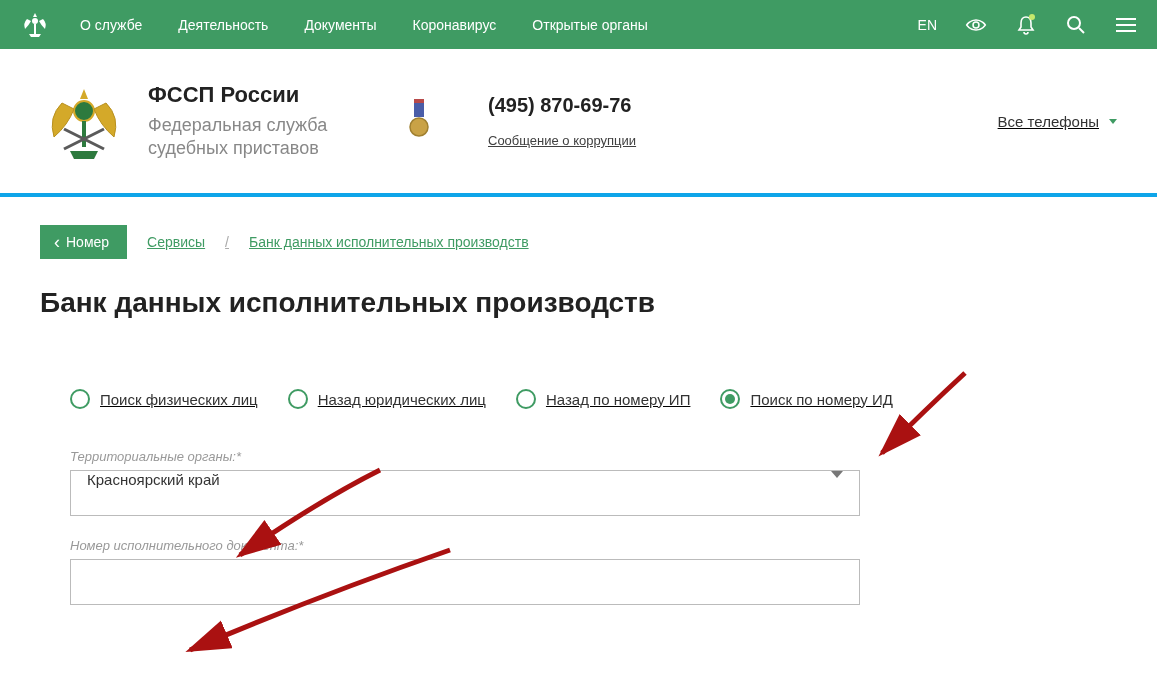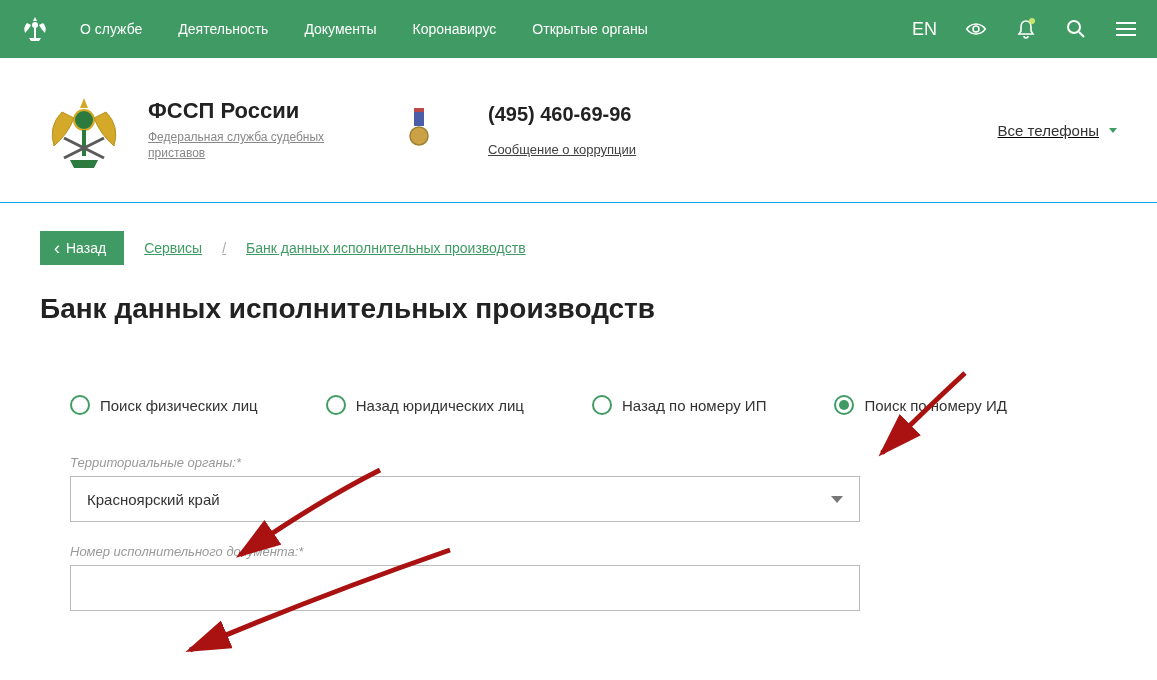--- a/index.html
+++ b/index.html
@@ -1,32 +1,32 @@
 <!DOCTYPE html>
 <html><head>
 <meta charset="utf-8">
 <style>
   * { box-sizing: border-box; margin: 0; padding: 0; }
   body { font-family: Arial, Helvetica, sans-serif; background: #fff; width: 1157px; height: 680px; overflow: hidden; position: relative; }
 
   
-  .topbar { background: #3f9b63; height: 58px; display: flex; align-items: center; padding: 0 20px; color: #fff; }
+  .topbar { background: #3f9b63; height: 49px; display: flex; align-items: center; padding: 0 20px; color: #fff; }
   .topbar-emblem { width: 30px; height: 30px; display: flex; align-items: center; justify-content: center; margin-right: 30px; }
   .topbar-nav { display: flex; gap: 36px; font-size: 14px; }
   .topbar-nav a { color: #fff; text-decoration: none; cursor: pointer; }
   .topbar-right { margin-left: auto; display: flex; align-items: center; gap: 28px; }
-  .topbar-lang { font-size: 18px; cursor: pointer; padding-left: 48px; }
+  .topbar-lang { font-size: 14px; cursor: pointer; padding-left: 48px; }
   .topbar-icon { width: 22px; height: 22px; display: flex; align-items: center; justify-content: center; cursor: pointer; position: relative; }
   .bell-dot { position: absolute; top: 0; right: 2px; width: 6px; height: 6px; background: #c5e86c; border-radius: 50%; }
 
   
-  .brandbar { display: flex; align-items: center; padding: 28px 40px 28px 40px; border-bottom: 1px solid #0ea5e9; }
+  .brandbar { display: flex; align-items: center; padding: 28px 40px 28px 40px; border-bottom: 4px solid #0ea5e9; }
   .brand-logo { width: 88px; height: 88px; display: flex; align-items: center; justify-content: center; margin-right: 20px; }
   .brand-text h1 { font-size: 22px; font-weight: 700; color: #222; margin-bottom: 6px; }
-  .brand-text p { font-size: 12px; color: #888; line-height: 1.3; max-width: 200px; text-decoration: underline; }
+  .brand-text p { font-size: 18px; color: #888; line-height: 1.3; max-width: 200px; }
   .brand-medal { width: 30px; height: 44px; margin: 0 50px 0 60px; }
   .brand-phone { }
   .brand-phone .num { font-size: 20px; font-weight: 700; color: #222; }
   .brand-phone .sub { font-size: 13px; color: #404040; margin-top: 16px; text-decoration: underline; }
   .brand-links { margin-left: auto; display: flex; gap: 40px; align-items: center; font-size: 15px; text-decoration: underline; }
   .brand-link { display: flex; align-items: center; gap: 10px; cursor: pointer; color: #333; }
   .caret-down { width: 0; height: 0; border-left: 4px solid transparent; border-right: 4px solid transparent; border-top: 5px solid #3f9b63; }
 
   
   .crumbbar { display: flex; align-items: center; padding: 28px 40px 0 40px; gap: 20px; }
@@ -34,28 +34,28 @@
   .back-btn::before { content: "‹"; font-size: 18px; line-height: 1; }
   .crumb { font-size: 14px; color: #3f9b63; cursor: pointer; text-decoration: underline; }
   .crumb.sep { color: #aaa; cursor: default; }
 
   
   .page-title { padding: 28px 40px 10px 40px; }
   .page-title h2 { font-size: 28px; font-weight: 700; color: #222; }
 
   
   .form-area { padding: 60px 70px 0 70px; }
-  .radio-row { display: flex; gap: 68px; align-items: flex-start; margin-bottom: 40px; }
+  .radio-row { display: flex; gap: 30px; align-items: flex-start; margin-bottom: 40px; text-decoration: underline; }
   .radio-opt { display: flex; align-items: center; gap: 10px; cursor: pointer; font-size: 15px; color: #333; }
   .radio-circle { width: 20px; height: 20px; border: 2px solid #3f9b63; border-radius: 50%; display: flex; align-items: center; justify-content: center; flex-shrink: 0; }
   .radio-circle.checked::after { content: ""; width: 10px; height: 10px; background: #3f9b63; border-radius: 50%; }
 
   .field-group { margin-bottom: 22px; max-width: 790px; }
   .field-label { font-size: 13px; font-style: italic; color: #999; margin-bottom: 6px; display: block; }
-  .select-box { border: 1px solid #bbb; height: 46px; display: flex; align-items: center; padding: 0 16px; justify-content: space-between; cursor: pointer; font-size: 15px; color: #333; }
+  .select-box { border: 1px solid #bbb; height: 46px; display: flex; padding: 0 16px; justify-content: space-between; cursor: pointer; font-size: 15px; color: #333; }
   .chevron { width: 0; height: 0; border-left: 6px solid transparent; border-right: 6px solid transparent; border-top: 7px solid #777; }
   .input-box { border: 1px solid #bbb; height: 46px; width: 100%; padding: 0 16px; font-size: 15px; }
 
   
   .arrow-svg { position: absolute; pointer-events: none; z-index: 10; }
 </style>
 </head>
 <body>
 
 <div class="topbar">
@@ -128,33 +128,33 @@
     <p>Федеральная служба судебных приставов</p>
   </div>
   <div class="brand-medal">
     <svg width="22" height="40" viewBox="0 0 22 40">
         <rect x="6" y="0" width="10" height="18" fill="#4a5da8"></rect>
         <rect x="6" y="0" width="10" height="4" fill="#b84a4a"></rect>
         <circle cx="11" cy="28" r="9" fill="#c9a246" stroke="#a08030" stroke-width="1.5"></circle>
       </svg>
   </div>
   <div class="brand-phone">
-    <div class="num">(495) 460-69-96</div>
+    <div class="num">(495) 870-69-76</div>
     <div class="sub">Сообщение о коррупции</div>
   </div>
   <div class="brand-links">
     <div class="brand-link">
       <span>Все телефоны</span>
       <span class="caret-down"></span>
     </div>
   </div>
 </div>
 
 <div class="crumbbar">
-  <button class="back-btn">Назад</button>
+  <button class="back-btn">Номер</button>
   <span class="crumb">Сервисы</span>
   <span class="crumb sep">/</span>
   <span class="crumb">Банк данных исполнительных производств</span>
 </div>
 
 <div class="page-title">
   <h2>Банк данных исполнительных производств</h2>
 </div>
 
 <div class="form-area">

